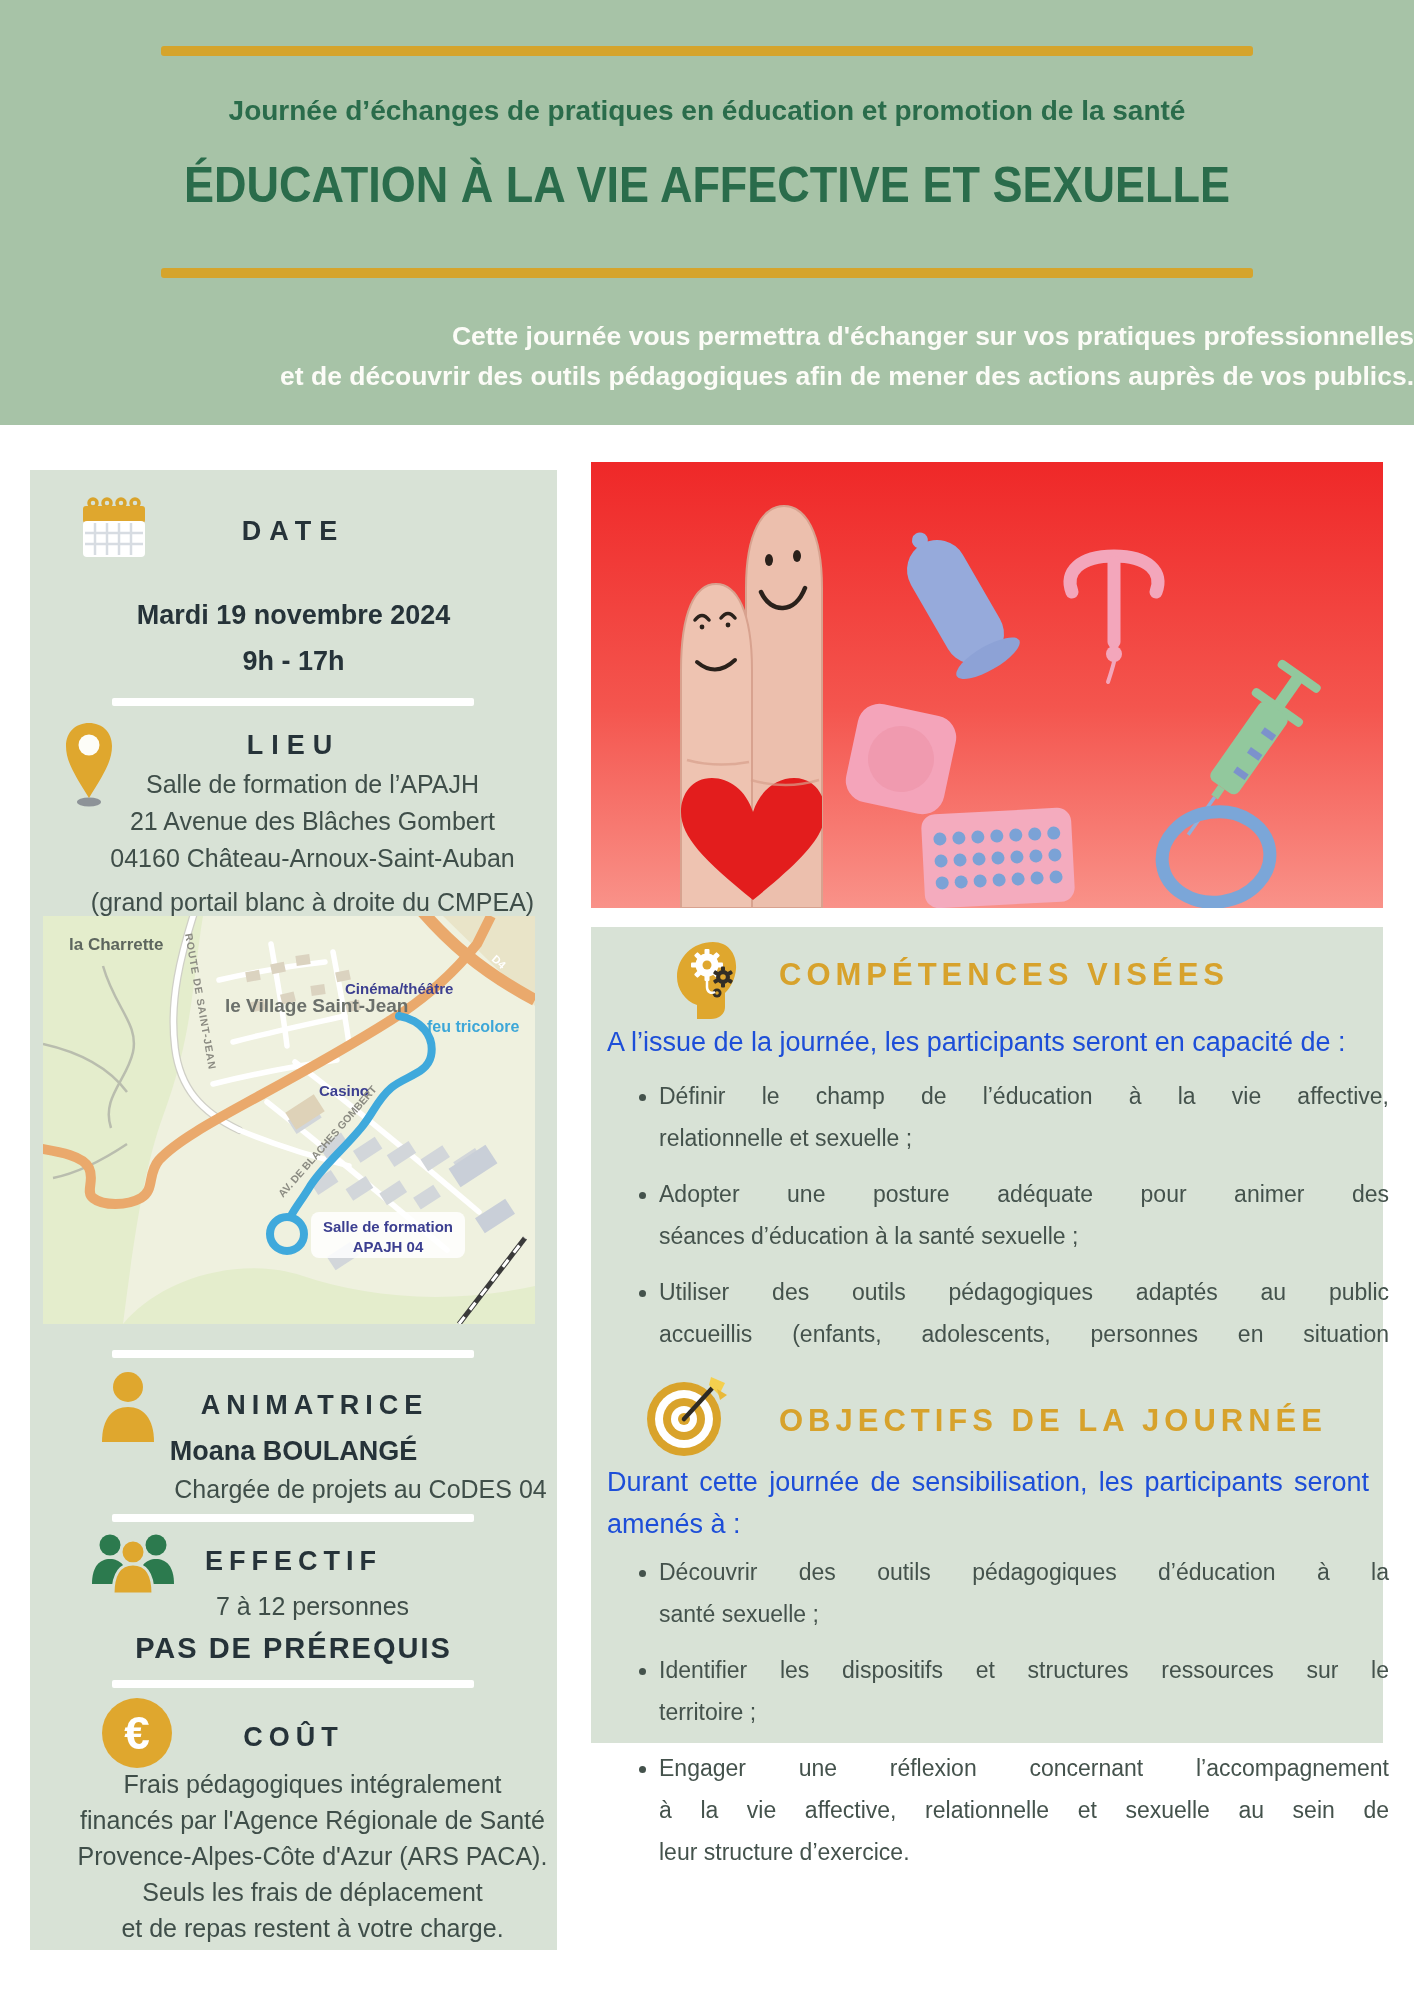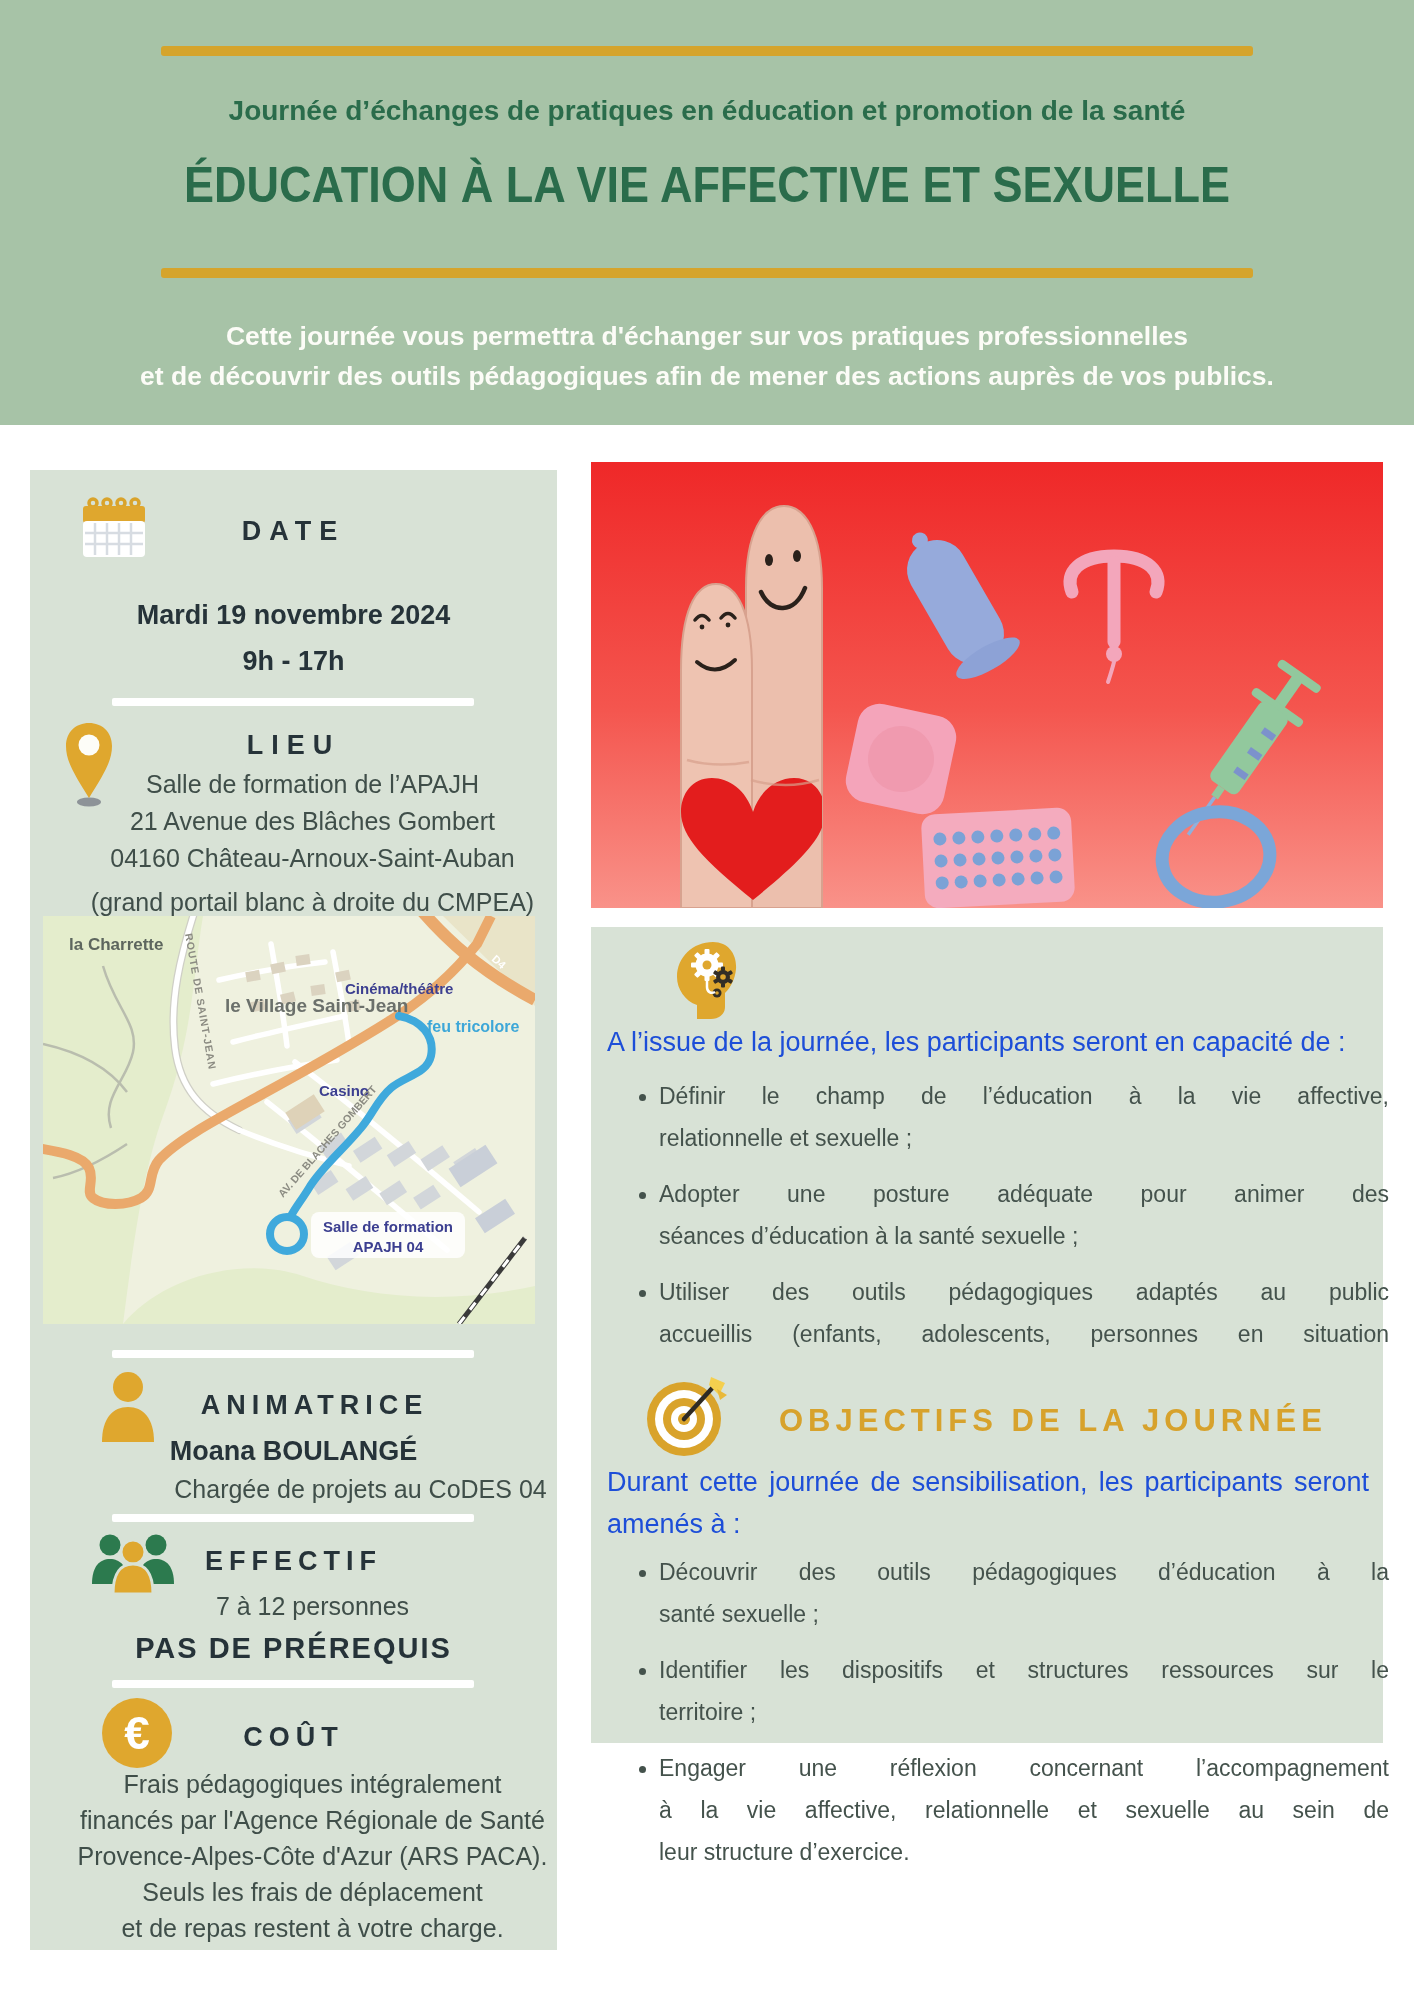--- a/index.html
+++ b/index.html
@@ -7,21 +7,21 @@
         font-family:"Liberation Sans","DejaVu Sans",sans-serif;overflow:hidden;}
 
   
   .hdr{position:absolute;left:0;top:0;width:1414px;height:425px;background:#a7c3a7;}
   .rule{position:absolute;left:161px;width:1092px;height:10px;background:#d5a42c;border-radius:3px;}
   .rule-top{top:46px;} .rule-bot{top:268px;}
   .eyebrow{position:absolute;top:95px;left:0;width:100%;text-align:center;
            font-size:28px;font-weight:700;color:#2a6c4b;}
   .big-title{position:absolute;top:156px;left:0;width:100%;text-align:center;
            font-size:50px;font-weight:700;color:#2a6c4b;transform:scaleX(.9);transform-origin:center;}
-  .sub{position:absolute;top:316px;left:0;width:100%;text-align:center;
+  .sub{position:absolute;top:316px;left:0;width:100%;text-align:right;
        font-size:26.5px;font-weight:700;color:#fcfcf7;line-height:40px;}
 
   
   .lpanel{position:absolute;left:30px;top:470px;width:527px;height:1480px;background:#d8e2d6;}
   .lpanel *{position:absolute;}
   .shead{left:0;width:100%;text-align:center;font-size:27px;font-weight:700;
          letter-spacing:8px;color:#263339;}
   .bigline{left:0;width:100%;text-align:center;font-size:27px;font-weight:700;color:#263339;}
   .bodyline{left:0;width:100%;text-align:center;font-size:25px;color:#3f4e49;margin-left:19px;}
   .sep{left:82px;width:362px;height:8px;background:#ffffff;border-radius:2px;}
@@ -317,20 +317,21 @@
           <rect x="-2" y="-10.5" width="4" height="4.5" rx="1" transform="rotate(240)"></rect>
           <rect x="-2" y="-10.5" width="4" height="4.5" rx="1" transform="rotate(300)"></rect>
         </g>
         <circle r="7" fill="#332e26"></circle>
           <circle r="2.8" fill="#dfa72e"></circle>
       </g>
       <circle cx="44" cy="54" r="4.5" fill="#332e26"></circle>
         <circle cx="44" cy="54" r="1.8" fill="#dfa72e"></circle>
       <path d="M34,38 L34,48 C34,53 38,55 42,53" fill="none" stroke="#ffffff" stroke-width="2.5"></path>
     </svg>
+    <div class="gold-head" style="top:30px;">COMPÉTENCES VISÉES</div>
     <div class="intro" style="top:94px;">A l’issue de la journée, les participants seront en capacité de :</div>
     <ul class="blist" style="top:148px;">
       <li>
         <div class="jl">Définir le champ de l’éducation à la vie affective,</div>
         <div class="ll">relationnelle et sexuelle ;</div>
       </li>
       <li>
         <div class="jl">Adopter une posture adéquate pour animer des</div>
         <div class="ll">séances d’éducation à la santé sexuelle ;</div>
       </li>

